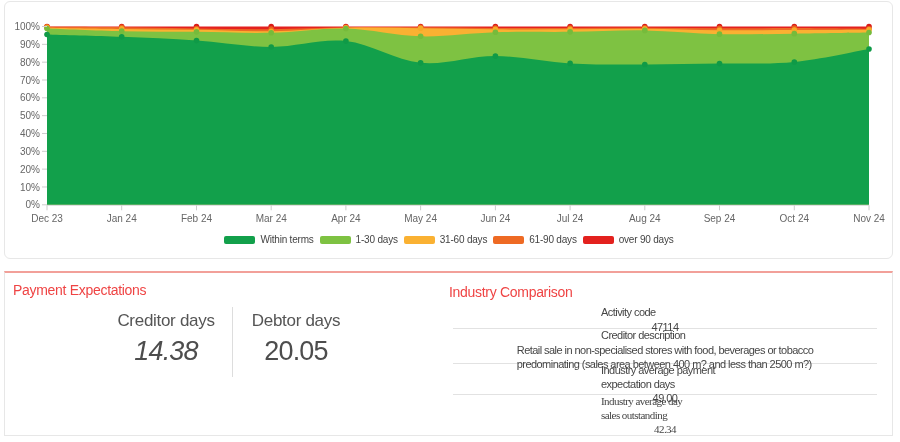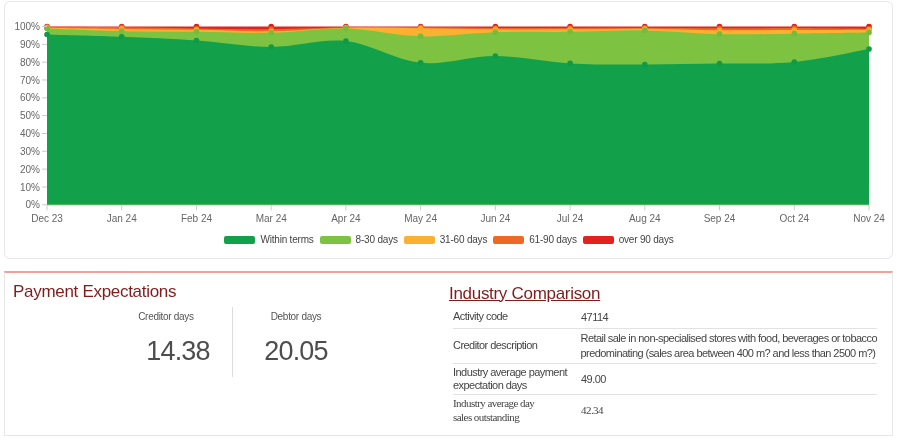--- a/index.html
+++ b/index.html
@@ -2,26 +2,26 @@
 <html><head><meta charset="utf-8"><style>
 * { margin:0; padding:0; }
 html,body { width:900px; height:442px; background:#fff; font-family:"Liberation Sans",sans-serif; position:relative; overflow:hidden; }
 .card1 { position:absolute; left:4px; top:1px; width:887px; height:256px; border:1px solid #e7e7e7; border-radius:6px; background:#fff; }
 .card2 { position:absolute; left:4px; top:271px; width:887px; height:162px; border:1px solid #e7e7e7; border-top:2px solid #F2A099; background:#fff; }
 svg.chart { position:absolute; left:0; top:0; }
 .legend { position:absolute; left:-1px; top:234px; width:900px; display:flex; justify-content:center; align-items:center; }
 .legend .it { display:flex; align-items:center; margin:0 3px; }
 .legend .sw { width:31px; height:8px; border-radius:2px; margin-right:5px; }
 .legend .tx { font-size:10px; color:#444; letter-spacing:-0.2px; }
-.h2 { position:absolute; font-size:17px; color:#7f1d1d; letter-spacing:-0.3px; }
-.clabel { position:absolute; width:140px; text-align:center; font-size:10px; letter-spacing:-0.3px; color:#555; }
+.h2 { position:absolute; font-size:14px; color:#ef4444; letter-spacing:-0.3px; }
+.clabel { position:absolute; width:140px; text-align:center; font-size:17px; letter-spacing:-0.3px; color:#555; }
 .cnum { position:absolute; width:140px; text-align:center; font-size:27px; color:#4d4d4d; letter-spacing:-0.8px; }
 .vdiv { position:absolute; left:232px; top:307px; width:1px; height:70px; background:#ddd; }
 .tbl { position:absolute; left:453px; top:306px; width:424px; font-size:11px; color:#454545; letter-spacing:-0.55px; }
-.row { display:flex; border-bottom:1px solid #e2e2e2; align-items:center; }
+.row { display:flex; border-bottom:1px solid #e2e2e2; align-items:center;flex-direction:column; }
 .row .lc { width:128px; line-height:13.5px; }
 .row .vc { flex:1; line-height:14.8px; }
 .row:last-child { border-bottom:none; }
 </style></head>
 <body>
 <div class="card1"></div>
 <div class="card2"></div>
 <svg class="chart" width="900" height="260" viewBox="0 0 900 260">
 <path d="M 47.0 26.50 C 59.5 26.50 96.8 26.50 121.7 26.50 C 146.6 26.50 171.5 26.50 196.5 26.50 C 221.4 26.50 246.3 26.50 271.2 26.50 C 296.1 26.50 321.0 26.50 345.9 26.50 C 370.8 26.50 395.7 26.50 420.6 26.50 C 445.5 26.50 470.5 26.50 495.4 26.50 C 520.3 26.50 545.2 26.50 570.1 26.50 C 595.0 26.50 619.9 26.50 644.8 26.50 C 669.7 26.50 694.6 26.50 719.5 26.50 C 744.5 26.50 769.4 26.50 794.3 26.50 C 819.2 26.50 856.5 26.50 869.0 26.50 L 869.0 204.8 L 47.0 204.8 Z" fill="#E3211E"></path>
 <circle cx="47.0" cy="26.50" r="2.8" fill="#DA1B18"></circle>
@@ -136,42 +136,42 @@
 <text x="794.3" y="221.5" text-anchor="middle" font-size="10" fill="#666">Oct 24</text>
 <text x="869.0" y="221.5" text-anchor="middle" font-size="10" fill="#666">Nov 24</text>
 </svg>
 <div class="legend">
   <div class="it">
       <div class="sw" style="background:#12A04B"></div>
       <div class="tx">Within terms</div>
     </div>
   <div class="it">
       <div class="sw" style="background:#7EC242"></div>
-      <div class="tx">8-30 days</div>
+      <div class="tx">1-30 days</div>
     </div>
   <div class="it">
       <div class="sw" style="background:#FAB132"></div>
       <div class="tx">31-60 days</div>
     </div>
   <div class="it">
       <div class="sw" style="background:#EE6A24"></div>
       <div class="tx">61-90 days</div>
     </div>
   <div class="it">
       <div class="sw" style="background:#E3211E"></div>
       <div class="tx">over 90 days</div>
     </div>
 </div>
 <div class="h2" style="left:13px; top:282px;">Payment Expectations</div>
 <div class="clabel" style="left:96px; top:311px;">Creditor days</div>
-<div class="cnum" style="left:108px; top:336px;">14.38</div>
+<div class="cnum" style="left:96px; top:336px;font-style:italic;">14.38</div>
 <div class="vdiv"></div>
 <div class="clabel" style="left:226px; top:311px;">Debtor days</div>
 <div class="cnum" style="left:226px; top:336px;">20.05</div>
-<div class="h2" style="left:449px; top:283.5px;text-decoration:underline;">Industry Comparison</div>
+<div class="h2" style="left:449px; top:283.5px;">Industry Comparison</div>
 <div class="tbl">
   <div class="row" style="height:22px;">
       <div class="lc">Activity code</div>
       <div class="vc">47114</div>
     </div>
   <div class="row" style="height:34px;">
       <div class="lc">Creditor description</div>
       <div class="vc" style="white-space:nowrap;">Retail sale in non-specialised stores with food, beverages or tobacco<br>predominating (sales area between 400 m? and less than 2500 m?)</div>
     </div>
   <div class="row" style="height:30px;">

